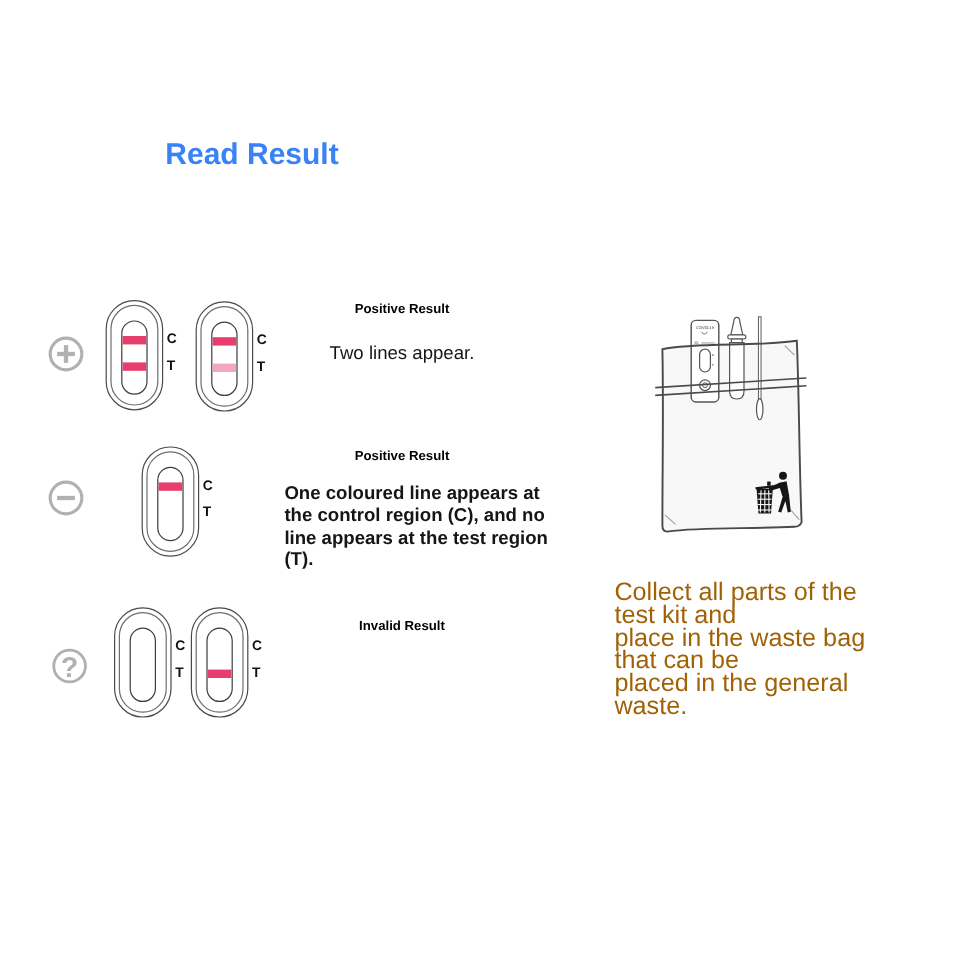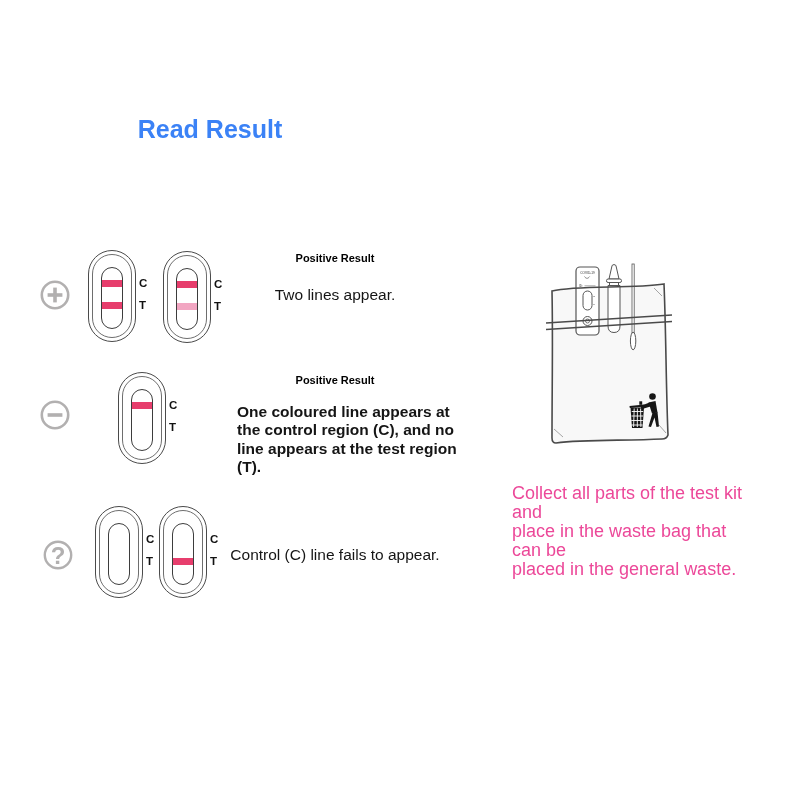--- a/index.html
+++ b/index.html
@@ -44,21 +44,21 @@
   .line.strong{background:var(--line-strong);}
   .line.faint{background:var(--line-faint);}
   .ct{
     position:absolute;left:50px;font-size:11.5px;font-weight:bold;color:#111;
     line-height:11px;
   }
   .ct.c-label{top:27px;}
   .ct.t-label{top:49px;}
 
   .caption{
-    font-size:18px;line-height:19px;white-space:pre-line;color:#ec4899;
+    font-size:21px;line-height:19px;white-space:pre-line;color:#a16207;
   }
 </style>
 </head>
 <body>
 
 <div class="page">
 
   <div class="abs big-title" style="left:110px;top:115px;width:200px;">Read Result</div>
 
   <svg class="abs sign" style="left:40px;top:280px;" viewBox="0 0 30 30">
@@ -117,21 +117,21 @@
     <span class="ct t-label">T</span>
   </div>
   <div class="cassette" style="left:159px;top:506px;">
     <div class="window">
         <div class="line t strong"></div>
       </div>
     <span class="ct c-label">C</span>
     <span class="ct t-label">T</span>
   </div>
 
-  <div class="abs body-text center" style="left:225px;top:546px;width:220px;">Control (C) line fails to appear.</div>
+  <div class="abs sec-heading" style="left:235px;top:516px;width:200px;">Invalid Result</div>
 
 
   <svg class="abs" style="left:540px;top:255px;" width="140" height="200" viewBox="0 0 140 200">
 
     <path d="M12,36 C38,30 92,34 124,29 C126,75 126,132 128,180
              C127,183 125,184 122,184 C85,186 45,184 16,188
              C13,188 12,186 12,183 C12,135 13,84 12,36 Z" fill="#f8f8f8" stroke="none"></path>
 
     <g>
       <rect x="36" y="12" width="23" height="68" rx="4" fill="#fff" stroke="#555" stroke-width="1.2"></rect>

